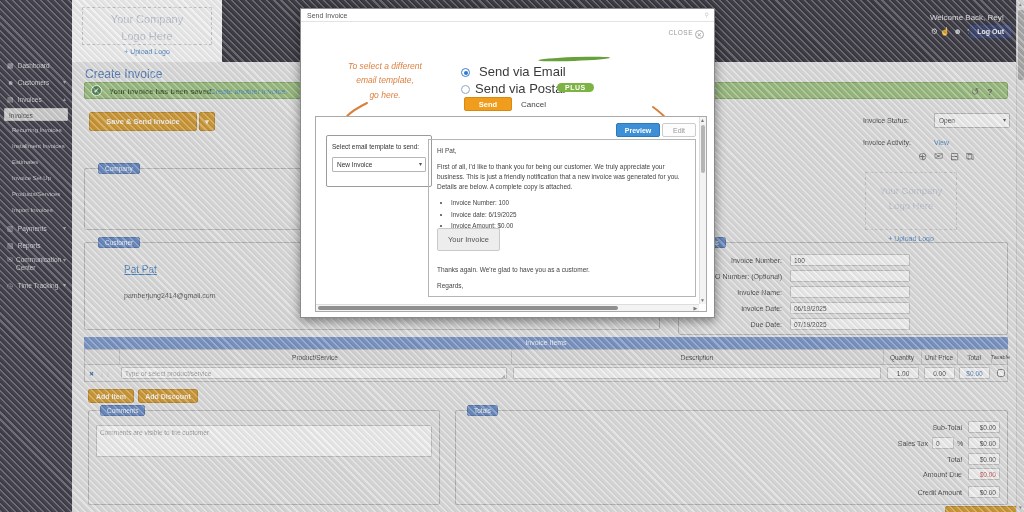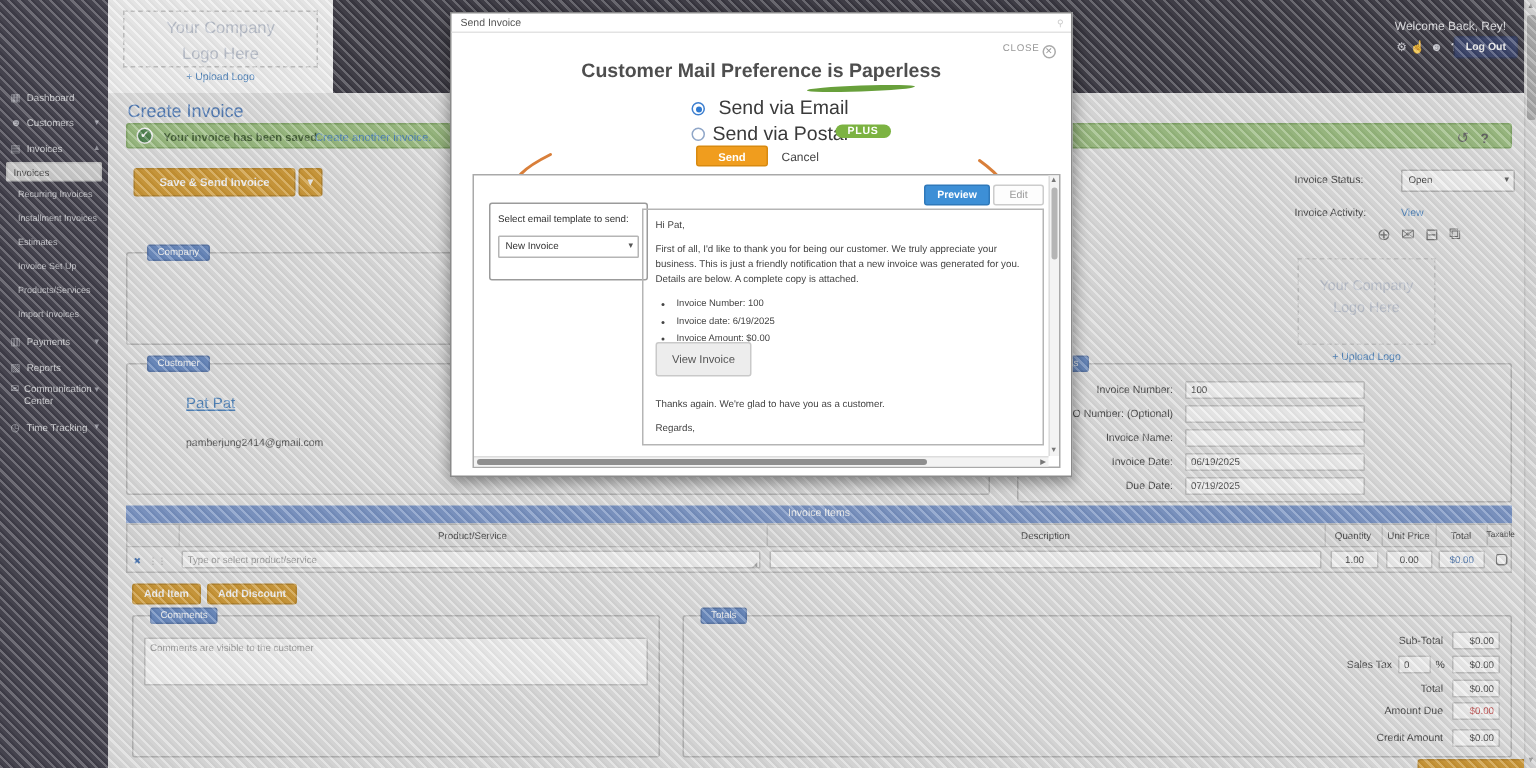--- a/index.html
+++ b/index.html
@@ -260,32 +260,36 @@
   <div class="dim"></div>
   <div class="stripes"></div>
 
   <div class="modal">
     <div class="abs" style="left:0; top:0; right:0; height:13px; border-bottom:1px solid #e3e3e3;">
       <span class="mtitle">Send Invoice</span>
       <span class="abs" style="right:5px; top:2px; font-size:6px; color:#c9c9c9;">⚲</span>
     </div>
     <span class="mclose"><span>CLOSE</span><span class="x">✕</span></span>
 
-    <div class="big-title">Customer Mail Preference is Paperless</div>
     <div class="swoosh"></div>
 
     <span class="radio on" style="left:160px; top:59px;"></span>
     <span class="opt" style="left:178px; top:55px;">Send via Email</span>
     <span class="radio" style="left:160px; top:76px;"></span>
     <span class="opt" style="left:174px; top:72px;">Send via Postal</span>
     <span class="plus" style="left:256px; top:74px;">PLUS</span>
 
     <div class="btn-orange abs" style="left:163px; top:88px; width:48px; height:14px; font-size:7.5px; line-height:13px; background:#f09d1e; border-color:#d88a10;">Send Invoice</div>
     <span class="abs" style="left:220px; top:91px; font-size:8px; color:#444; cursor:pointer;">Cancel</span>
 
+    <div class="note" style="left:28px; top:50px; width:112px; text-align:center;">
+      <div>To select a different</div>
+      <div>email template,</div>
+      <div>go here.</div>
+    </div>
     <svg class="arrow-svg" style="left:30px; top:92px;" width="44" height="42" viewBox="0 0 44 42">
       <path d="M 36 2 C 20 10 8 18 12 32" fill="none" stroke="#d97f3a" stroke-width="2" stroke-linecap="round"></path>
       <polygon points="12,40 6,29 18,30" fill="#d97f3a"></polygon>
     </svg>
     <svg class="arrow-svg" style="left:346px; top:96px;" width="42" height="44" viewBox="0 0 42 44">
       <path d="M 6 2 C 20 12 28 22 30 34" fill="none" stroke="#d97f3a" stroke-width="2" stroke-linecap="round"></path>
       <polygon points="32,42 24,33 36,31" fill="#d97f3a"></polygon>
     </svg>
 
     <div class="panel">
@@ -301,21 +305,21 @@
       <div class="tab off" style="left:346px; top:6px; width:34px;">Edit</div>
 
       <div class="mailbox">
         <p class="mail-p">Hi Pat,</p>
         <p class="mail-p">First of all, I'd like to thank you for being our customer. We truly appreciate your business. This is just a friendly notification that a new invoice was generated for you. Details are below. A complete copy is attached.</p>
         <ul class="mail-ul">
           <li>Invoice Number: 100</li>
           <li>Invoice date: 6/19/2025</li>
           <li>Invoice Amount: $0.00</li>
         </ul>
-        <div class="gbtn">View Invoice</div>
+        <div class="gbtn">Your Invoice</div>
         <p class="mail-p" style="margin-top:34px;">Thanks again. We're glad to have you as a customer.</p>
         <p class="mail-p">Regards,</p>
       </div>
 
       <div class="vsb">
         <span class="sb-arrow" style="top:0; left:-1px;">▲</span>
         <div class="sb-thumb" style="left:1px; top:8px; width:4px; height:48px;"></div>
         <span class="sb-arrow" style="bottom:0; left:-1px;">▼</span>
       </div>
       <div class="hsb">

